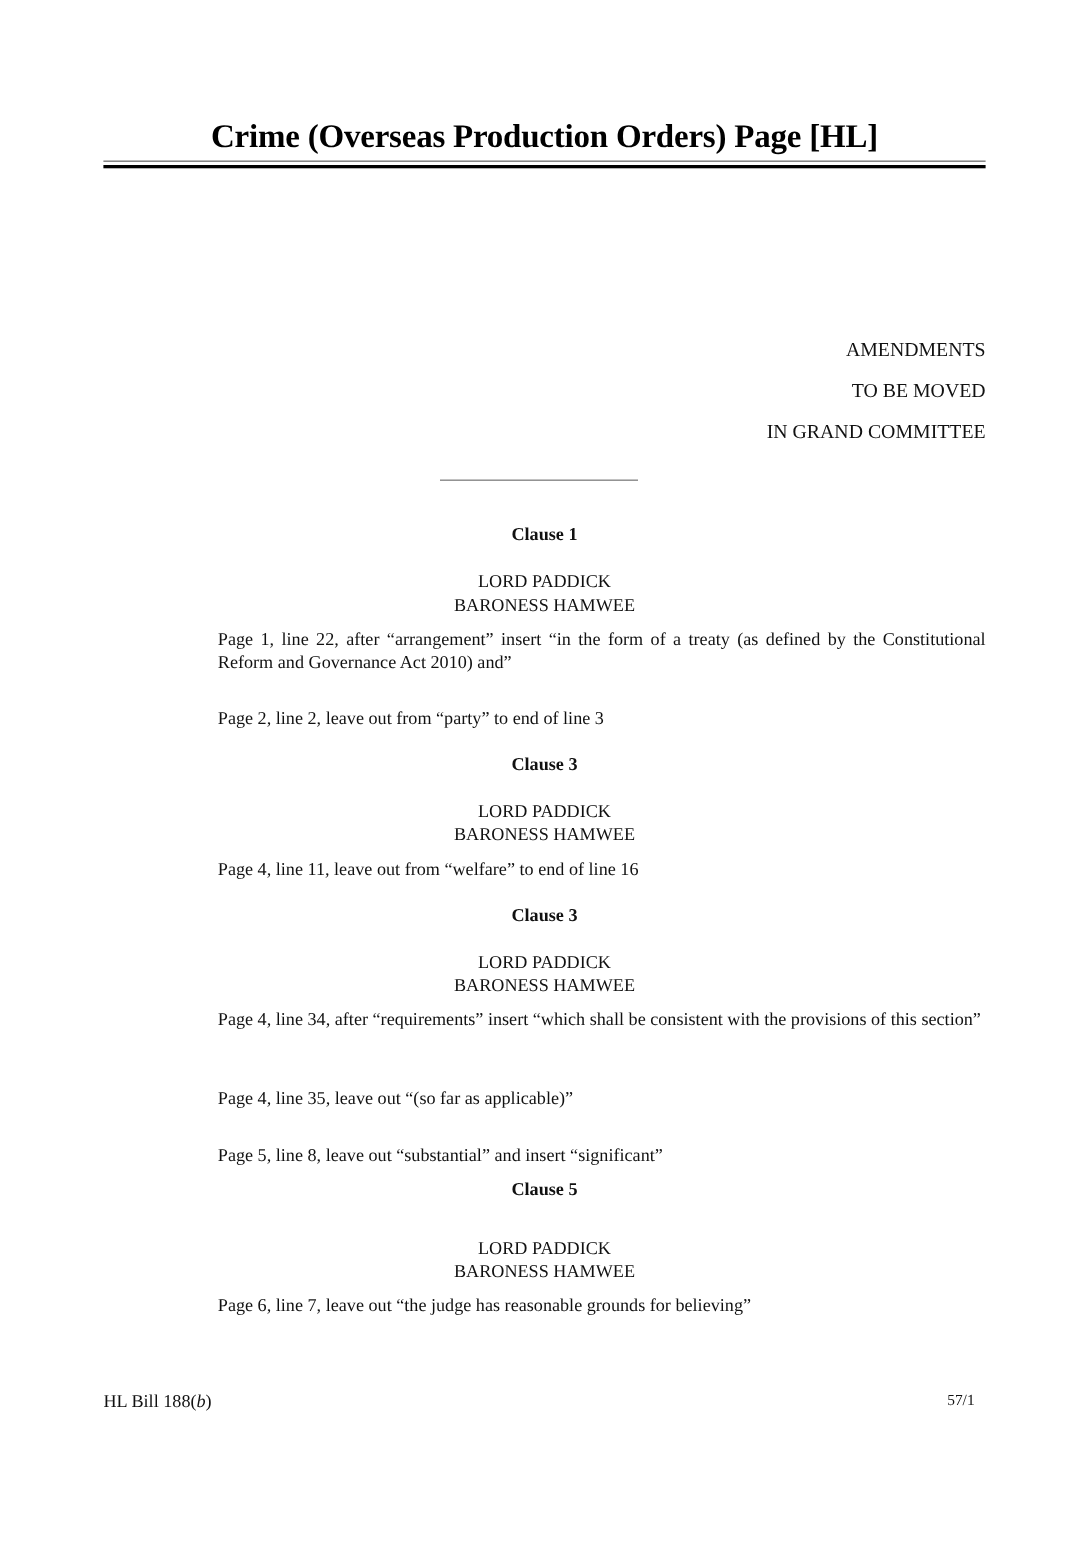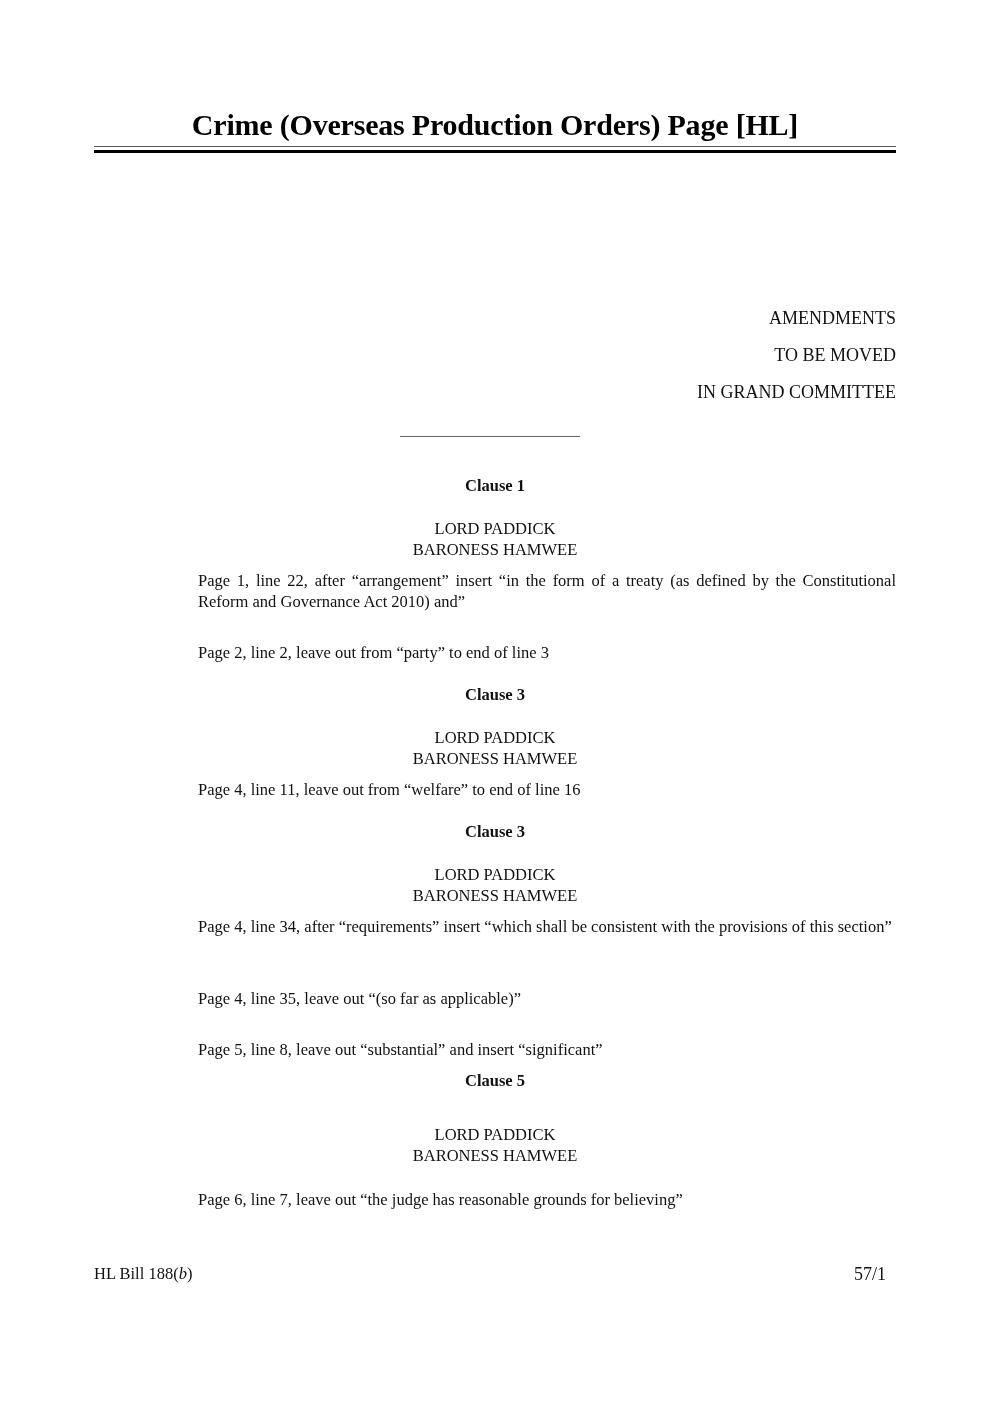--- a/index.html
+++ b/index.html
@@ -91,21 +91,21 @@
       position: absolute;
       left: 94px;
       top: 1264px;
       font-size: 16.5px;
       line-height: 20px;
     }
     .footer-right {
       position: absolute;
       right: 105px;
       top: 1264px;
-      font-size: 18px;
+      font-size: 14px;
       line-height: 20px;
     }
   </style>
 </head>
 <body>
 
 <div>
 
   <div class="page-title">Crime (Overseas Production Orders) Page [HL]</div>
   <div class="rule-thin"></div>
@@ -146,19 +146,19 @@
     <div class="amendment single" style="top:988px;">Page 4, line 35, leave out “(so far as applicable)”</div>
     <div class="amendment single" style="top:1039px;">Page 5, line 8, leave out “substantial” and insert “significant”</div>
   </section>
 
   <section>
     <div class="clause-heading" style="top:1042px;margin-top:29px;">Clause 5</div>
     <div class="sponsors" style="top:1124px;">
       <div>LORD PADDICK</div>
       <div>BARONESS HAMWEE</div>
     </div>
-    <div class="amendment single" style="top:1176px;margin-top:13px;">Page 6, line 7, leave out “the judge has reasonable grounds for believing”</div>
+    <div class="amendment single" style="top:1176px;">Page 6, line 7, leave out “the judge has reasonable grounds for believing”</div>
   </section>
 
   <div class="footer-left"><span>HL Bill 188(</span><i>b</i><span>)</span></div>
   <div class="footer-right">57/1</div>
 
 </div>
 
 </body></html>

